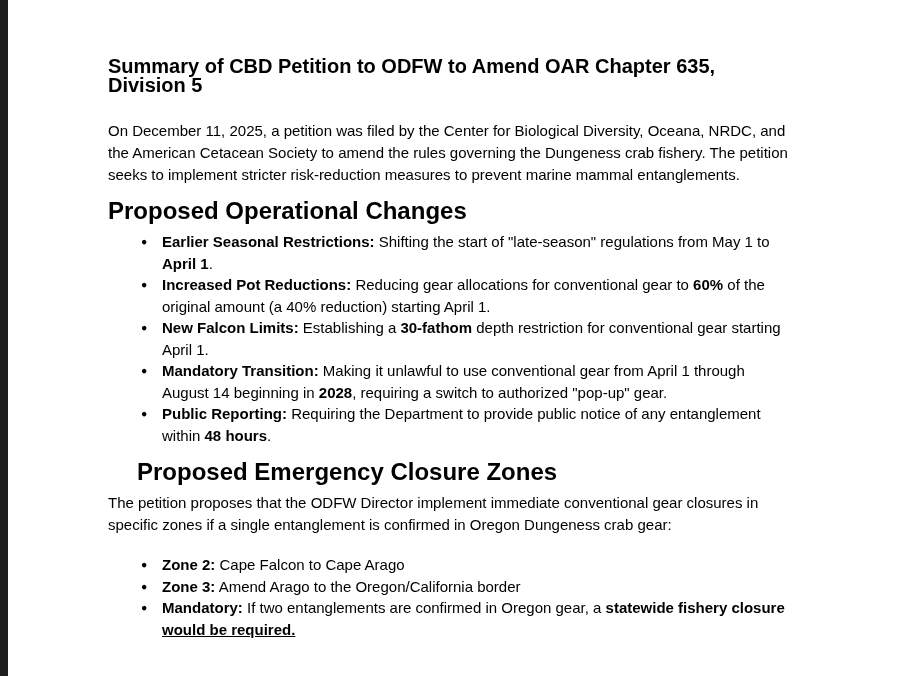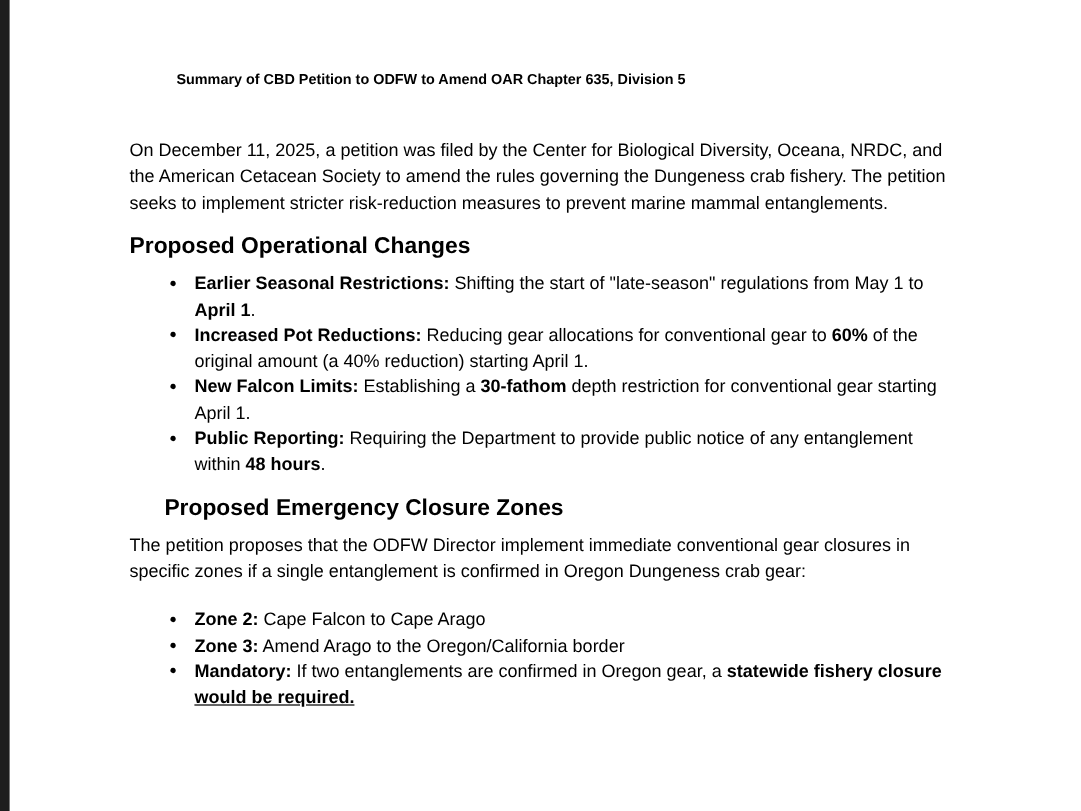--- a/index.html
+++ b/index.html
@@ -19,34 +19,33 @@
     z-index: 5;
   }
   .doc-page {
     position: absolute;
     left: 0; top: 0;
     width: 901px; height: 676px;
     background: #ffffff;
     padding: 57px 109px 0 108px;
   }
   .doc-title {
-    font-size: 12px;
+    font-size: 20px;
     line-height: 19px;
     font-weight: 700;
     white-space: pre-wrap;
-    margin-left: 39px;
   }
   .body-text {
     font-size: 15px;
     line-height: 22px;
     white-space: pre-wrap;
   }
-  .lead-para { margin-top: 39px; }
+  .lead-para { margin-top: 25px; }
   .section-heading {
-    font-size: 19px;
+    font-size: 24px;
     line-height: 22px;
     font-weight: 700;
   }
   .heading-1 { margin-top: 14px; }
   .heading-2 { margin-top: 15px; margin-left: 29px; }
   .zones-para { margin-top: 9px; }
   ul.bullet-list {
     list-style: none;
     padding-left: 54px;
     font-size: 15px;
@@ -78,20 +77,21 @@
   <h1 class="doc-title">Summary of CBD Petition to ODFW to Amend OAR Chapter 635, Division 5</h1>
 
   <p class="body-text lead-para">On December 11, 2025, a petition was filed by the Center for Biological Diversity, Oceana, NRDC, and the American Cetacean Society to amend the rules governing the Dungeness crab fishery. The petition seeks to implement stricter risk-reduction measures to prevent marine mammal entanglements.</p>
 
   <h2 class="section-heading heading-1">Proposed Operational Changes</h2>
 
   <ul class="bullet-list list-1">
     <li><span class="run-bold">Earlier Seasonal Restrictions:</span><span> Shifting the start of "late-season" regulations from May 1 to </span><span class="run-bold">April 1</span><span>.</span></li>
     <li><span class="run-bold">Increased Pot Reductions:</span><span> Reducing gear allocations for conventional gear to </span><span class="run-bold">60%</span><span> of the original amount (a 40% reduction) starting April 1.</span></li>
     <li><span class="run-bold">New Falcon Limits:</span><span> Establishing a </span><span class="run-bold">30-fathom</span><span> depth restriction for conventional gear starting April 1.</span></li>
+    <li><span class="run-bold">Mandatory Transition:</span><span> Making it unlawful to use conventional gear from April 1 through August 14 beginning in </span><span class="run-bold">2028</span><span>, requiring a switch to authorized "pop-up" gear.</span></li>
     <li><span class="run-bold">Public Reporting:</span><span> Requiring the Department to provide public notice of any entanglement within </span><span class="run-bold">48 hours</span><span>.</span></li>
   </ul>
 
   <h2 class="section-heading heading-2">Proposed Emergency Closure Zones</h2>
 
   <p class="body-text zones-para">The petition proposes that the ODFW Director implement immediate conventional gear closures in specific zones if a single entanglement is confirmed in Oregon Dungeness crab gear:</p>
 
   <ul class="bullet-list list-2">
     <li><span class="run-bold">Zone 2:</span><span> Cape Falcon to Cape Arago</span></li>
     <li><span class="run-bold">Zone 3:</span><span> Amend Arago to the Oregon/California border</span></li>

